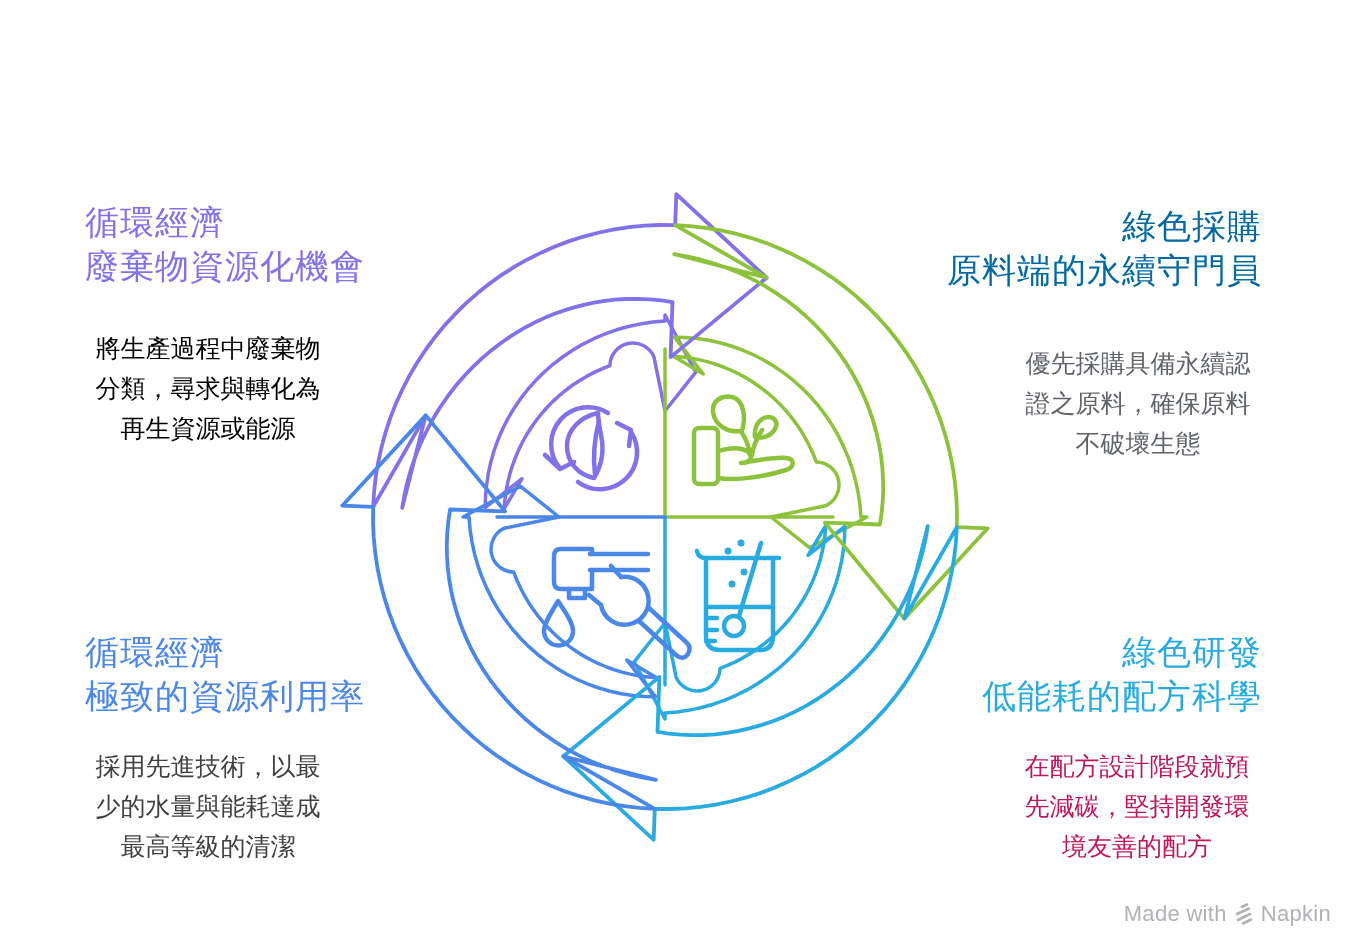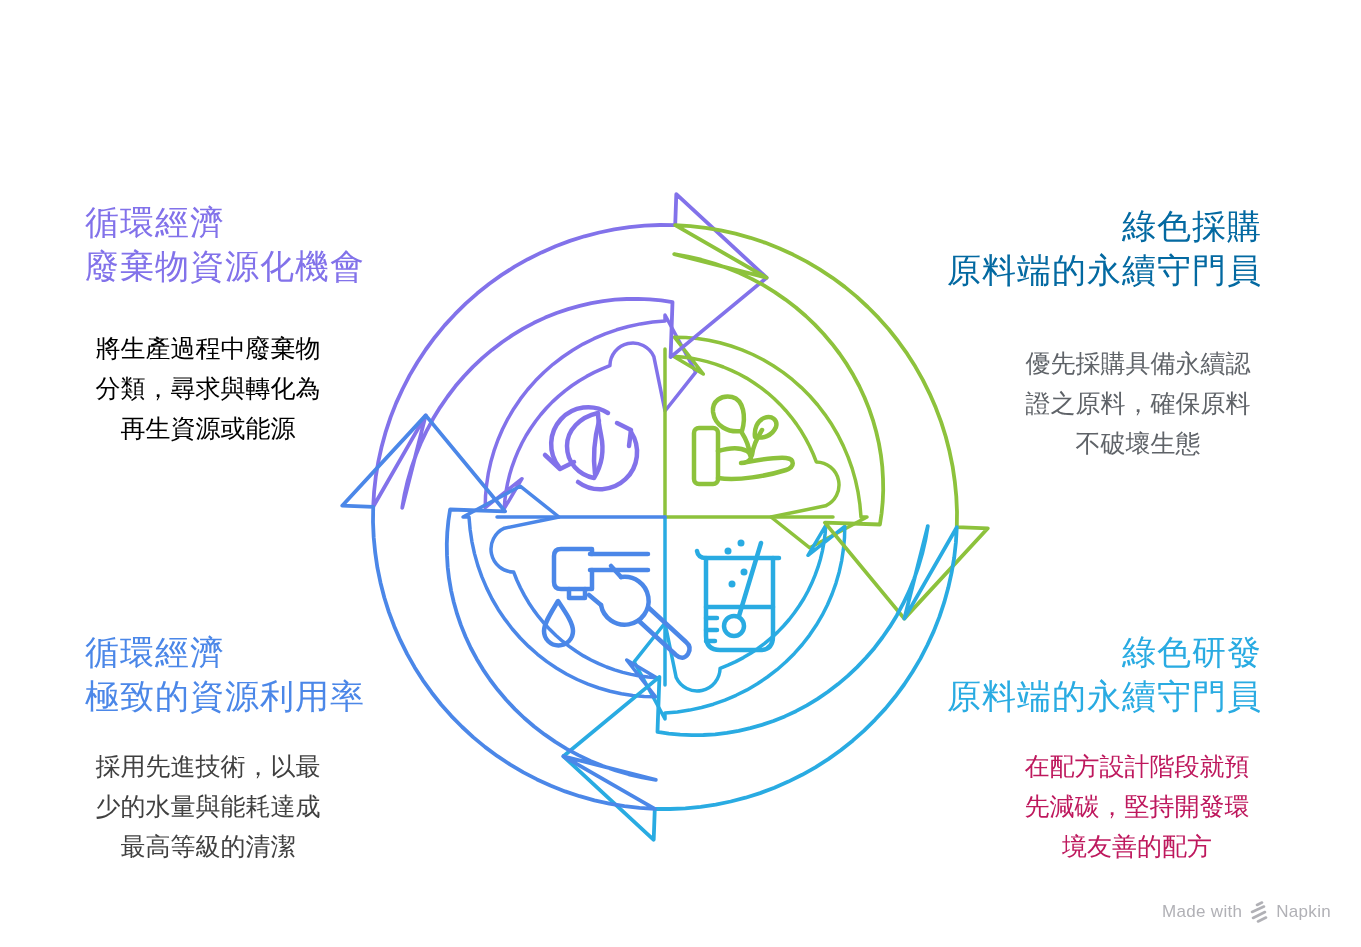--- a/index.html
+++ b/index.html
@@ -14,21 +14,21 @@
   .tl-title{left:85px;top:200px;text-align:left;}
   .tl-desc{left:82px;top:328px;width:252px;}
   .tr-title{right:99px;top:204px;text-align:right;}
   .tr-desc{right:97px;top:343px;width:252px;}
   .bl-title{left:85px;top:630px;text-align:left;}
   .bl-desc{left:82px;top:746px;width:252px;}
   .br-title{right:99px;top:630px;text-align:right;}
   .br-desc{right:97px;top:746px;width:254px;}
   .watermark{
     position:absolute;right:30px;top:901px;display:flex;align-items:center;gap:7px;
-    font-size:17px;font-weight:500;letter-spacing:.3px;cursor:pointer;
+    font-size:22px;font-weight:500;letter-spacing:.3px;cursor:pointer;
   }
   .watermark svg{display:block;}
 </style>
 </head>
 <body>
 
 <svg id="diagram" viewBox="0 0 1361 947" xmlns="http://www.w3.org/2000/svg">
   <g id="inner-ring">
       <path d="M 485.2,507.6 L 485.5,496.2 L 486.6,484.7 L 488.3,473.4 L 490.8,462.1 L 494.0,450.9 L 497.9,440.0 L 502.5,429.2 L 507.8,418.8 L 513.8,408.7 L 520.4,398.9 L 527.7,389.5 L 535.6,380.6 L 544.0,372.2 L 553.0,364.3 L 562.6,357.0 L 572.6,350.2 L 583.0,344.1 L 593.9,338.7 L 605.1,333.9 L 616.6,329.8 L 628.4,326.5 L 640.4,323.9 L 652.6,322.1 L 665.0,321.0 L 665.0,315.0 L 695.8,372.2 L 665.0,411.0 L 653.8,356.4 A 23 23 0 0 0 609.9,365.7 L 602.0,368.8 L 594.2,372.4 L 586.6,376.4 L 579.3,380.7 L 572.1,385.5 L 565.3,390.6 L 558.7,396.1 L 552.4,401.9 L 546.5,408.0 L 540.8,414.5 L 535.6,421.2 L 530.7,428.2 L 526.1,435.5 L 522.0,443.0 L 518.3,450.7 L 515.0,458.6 L 512.1,466.6 L 509.6,474.8 L 507.6,483.2 L 506.0,491.6 L 504.9,500.0 L 504.2,508.6 L 522.0,478.7 Z" fill="none" stroke="#8272EA" stroke-width="3.5" stroke-linejoin="round" stroke-linecap="round"></path>
       <path d="M 674.4,337.2 L 685.8,337.5 L 697.3,338.6 L 708.6,340.3 L 719.9,342.8 L 731.1,346.0 L 742.0,349.9 L 752.8,354.5 L 763.2,359.8 L 773.3,365.8 L 783.1,372.4 L 792.5,379.7 L 801.4,387.6 L 809.8,396.0 L 817.7,405.0 L 825.0,414.6 L 831.8,424.6 L 837.9,435.0 L 843.3,445.9 L 848.1,457.1 L 852.2,468.6 L 855.5,480.4 L 858.1,492.4 L 859.9,504.6 L 861.0,517.0 L 867.0,517.0 L 809.8,547.8 L 771.0,517.0 L 825.6,505.8 A 23 23 0 0 0 816.3,461.9 L 813.2,454.0 L 809.6,446.2 L 805.6,438.6 L 801.3,431.3 L 796.5,424.1 L 791.4,417.3 L 785.9,410.7 L 780.1,404.4 L 774.0,398.5 L 767.5,392.8 L 760.8,387.6 L 753.8,382.7 L 746.5,378.1 L 739.0,374.0 L 731.3,370.3 L 723.4,367.0 L 715.4,364.1 L 707.2,361.6 L 698.8,359.6 L 690.4,358.0 L 682.0,356.9 L 673.4,356.2 L 703.3,374.0 Z" fill="none" stroke="#8DC23C" stroke-width="3.5" stroke-linejoin="round" stroke-linecap="round"></path>
@@ -102,21 +102,21 @@
 證之原料，確保原料
 不破壞生態</div>
 
 <div class="label title bl-title" style="color: rgb(75, 135, 232);">循環經濟
 極致的資源利用率</div>
 <div class="label desc bl-desc" style="color: #404040;">採用先進技術，以最
 少的水量與能耗達成
 最高等級的清潔</div>
 
 <div class="label title br-title" style="color: rgb(41, 171, 226);">綠色研發
-原料端的永續守門員</div>
+低能耗的配方科學</div>
 <div class="label desc br-desc" style="color: #be185d;">在配方設計階段就預
 先減碳，堅持開發環
 境友善的配方</div>
 
 <div class="watermark" style="color: rgb(177, 177, 182);">
   <span>Made with</span>
   <svg width="20" height="22" viewBox="0 0 20 22">
     <g stroke="currentColor" stroke-width="2.6" stroke-linecap="round" fill="none">
       <path d="M 8 4 L 13 1.5"></path>
       <path d="M 3 11 L 15 5.5"></path>

